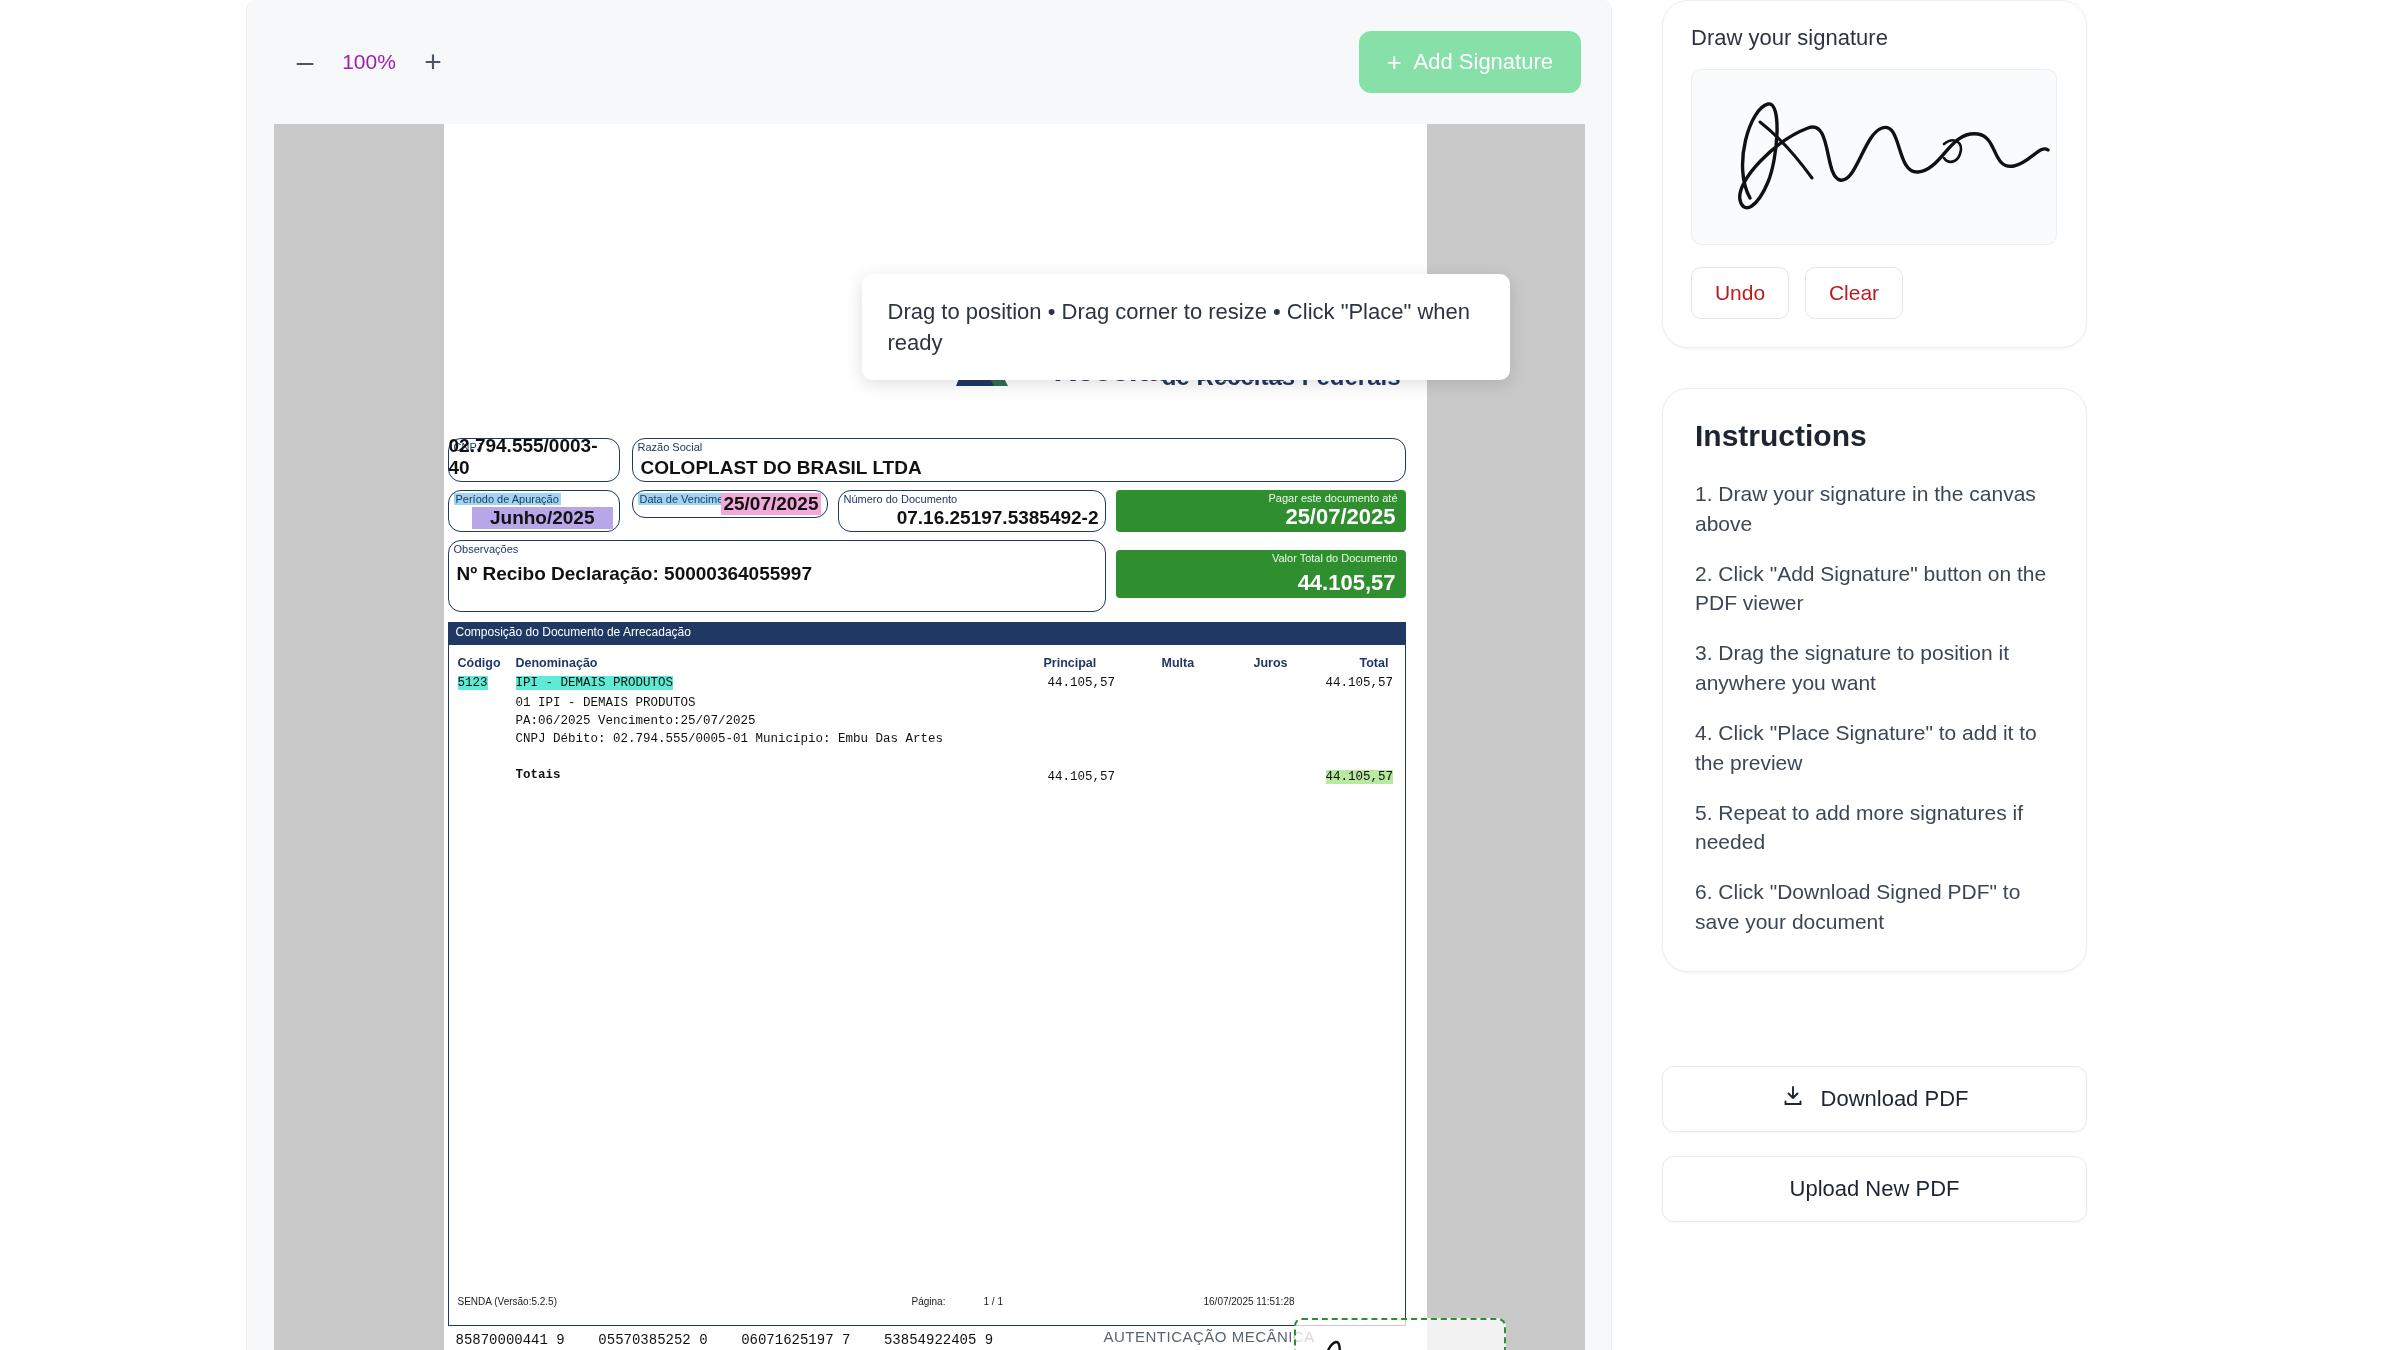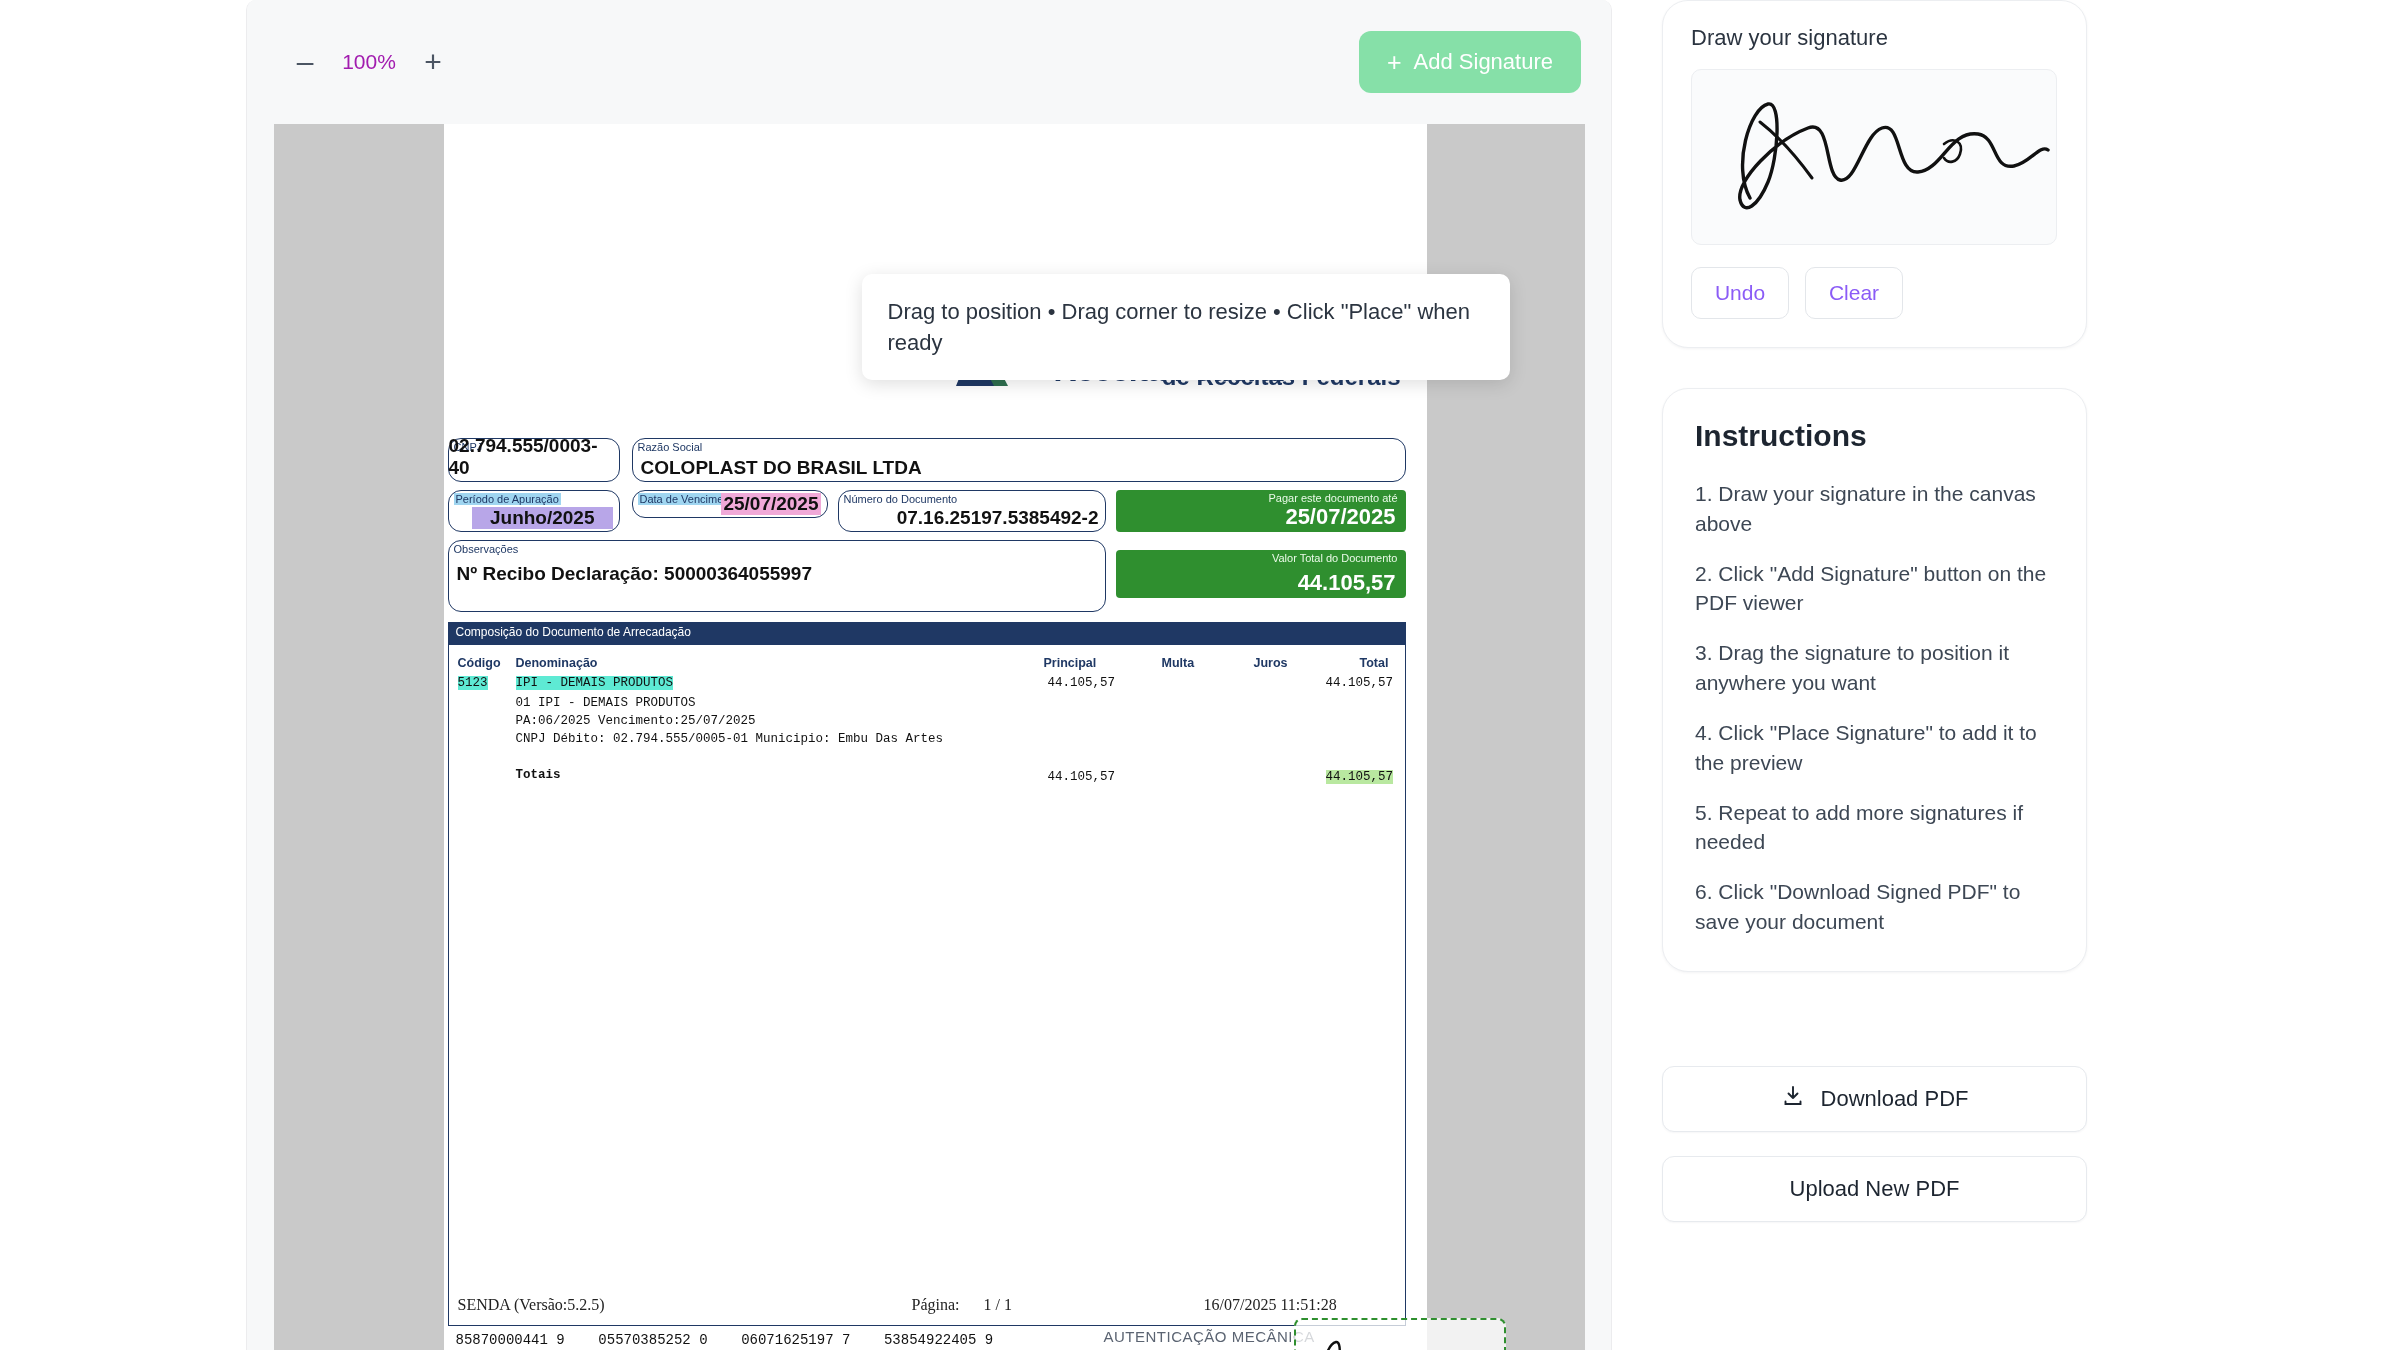--- a/index.html
+++ b/index.html
@@ -157,21 +157,21 @@
     font-size: 12.5px;
     color: #111;
     position: absolute;
     white-space: pre;
   }
   .mono.bold { font-weight: bold; }
   .hl-yellow { background: #5eead4; }
   .hl-green-txt { background: #b9e8a0; }
 
   .foot-line {
-    position: absolute; font-size: 16px; color: #222; font-family: Liberation Serif, serif;
+    position: absolute; font-size: 10px; color: #222;
   }
   .auth {
     position: absolute;
     font-size: 15px; color: #5b6472; letter-spacing: 0.5px;
   }
 
   
   .tooltip {
     position: absolute;
     left: 588px; top: 150px;
@@ -226,21 +226,21 @@
   }
   .undo-clear {
     display: flex; gap: 16px; margin-top: 22px;
   }
   .small-btn {
     height: 52px; min-width: 98px;
     padding: 0 22px;
     background: #ffffff;
     border: 1px solid #e3e6ea;
     border-radius: 10px;
-    font-size: 21px; color: #8b5cf6;
+    font-size: 21px; color: #b91c1c;
     cursor: pointer;
     font-family: "Liberation Sans", sans-serif;
   }
 
   .card-instr {
     position: absolute; left: 0; top: 388px;
     width: 425px; padding: 30px 32px 34px;
   }
   .instr-title {
     font-size: 30px; font-weight: bold; color: #1d2530;

